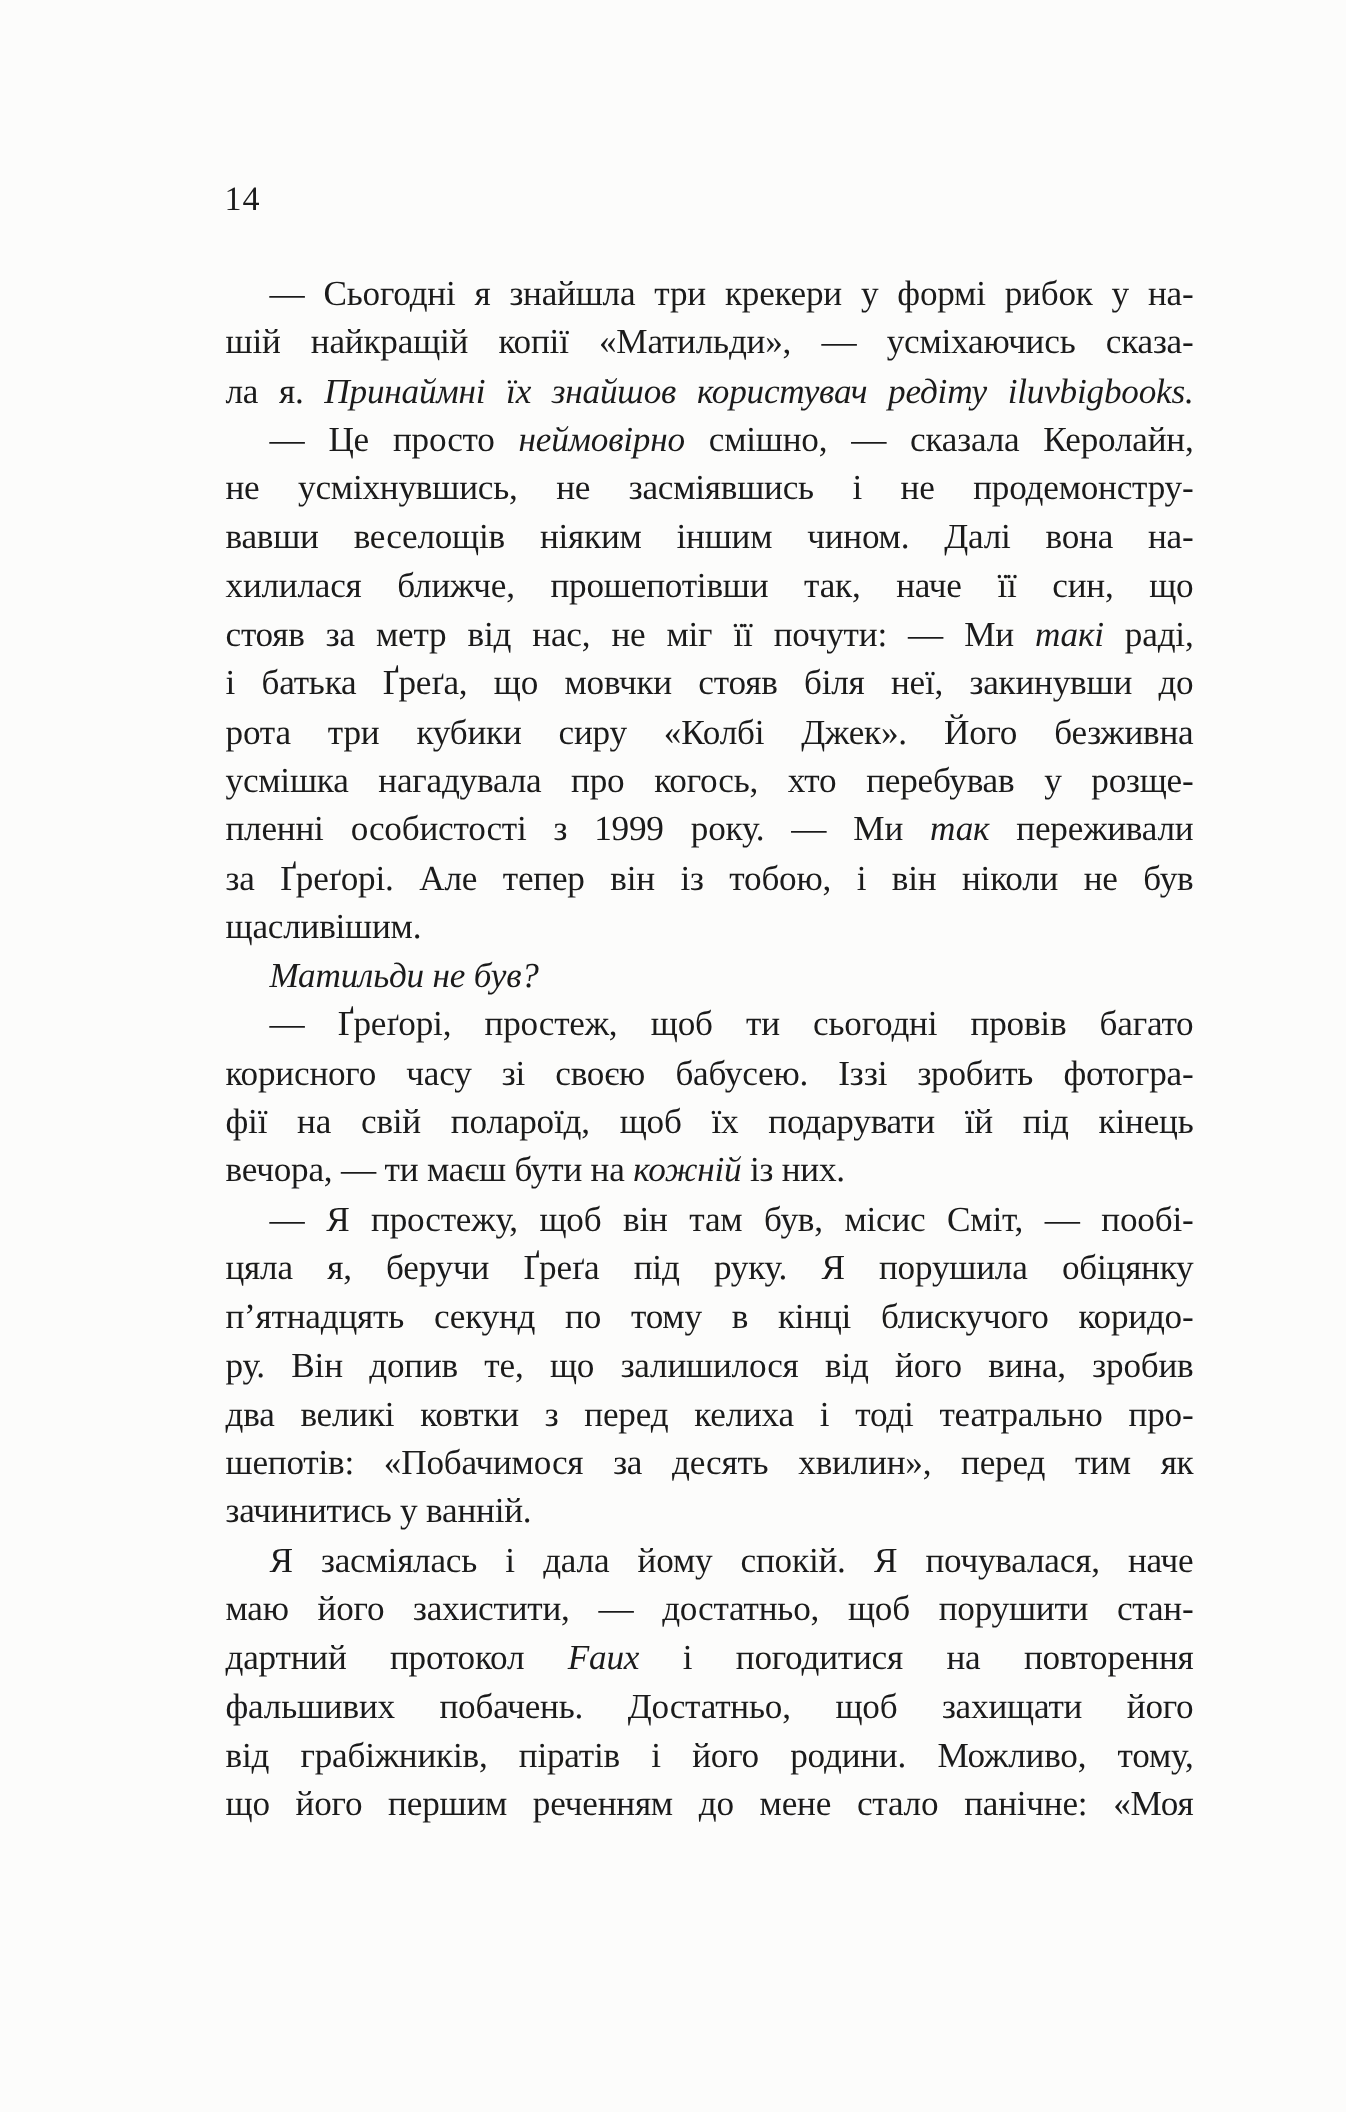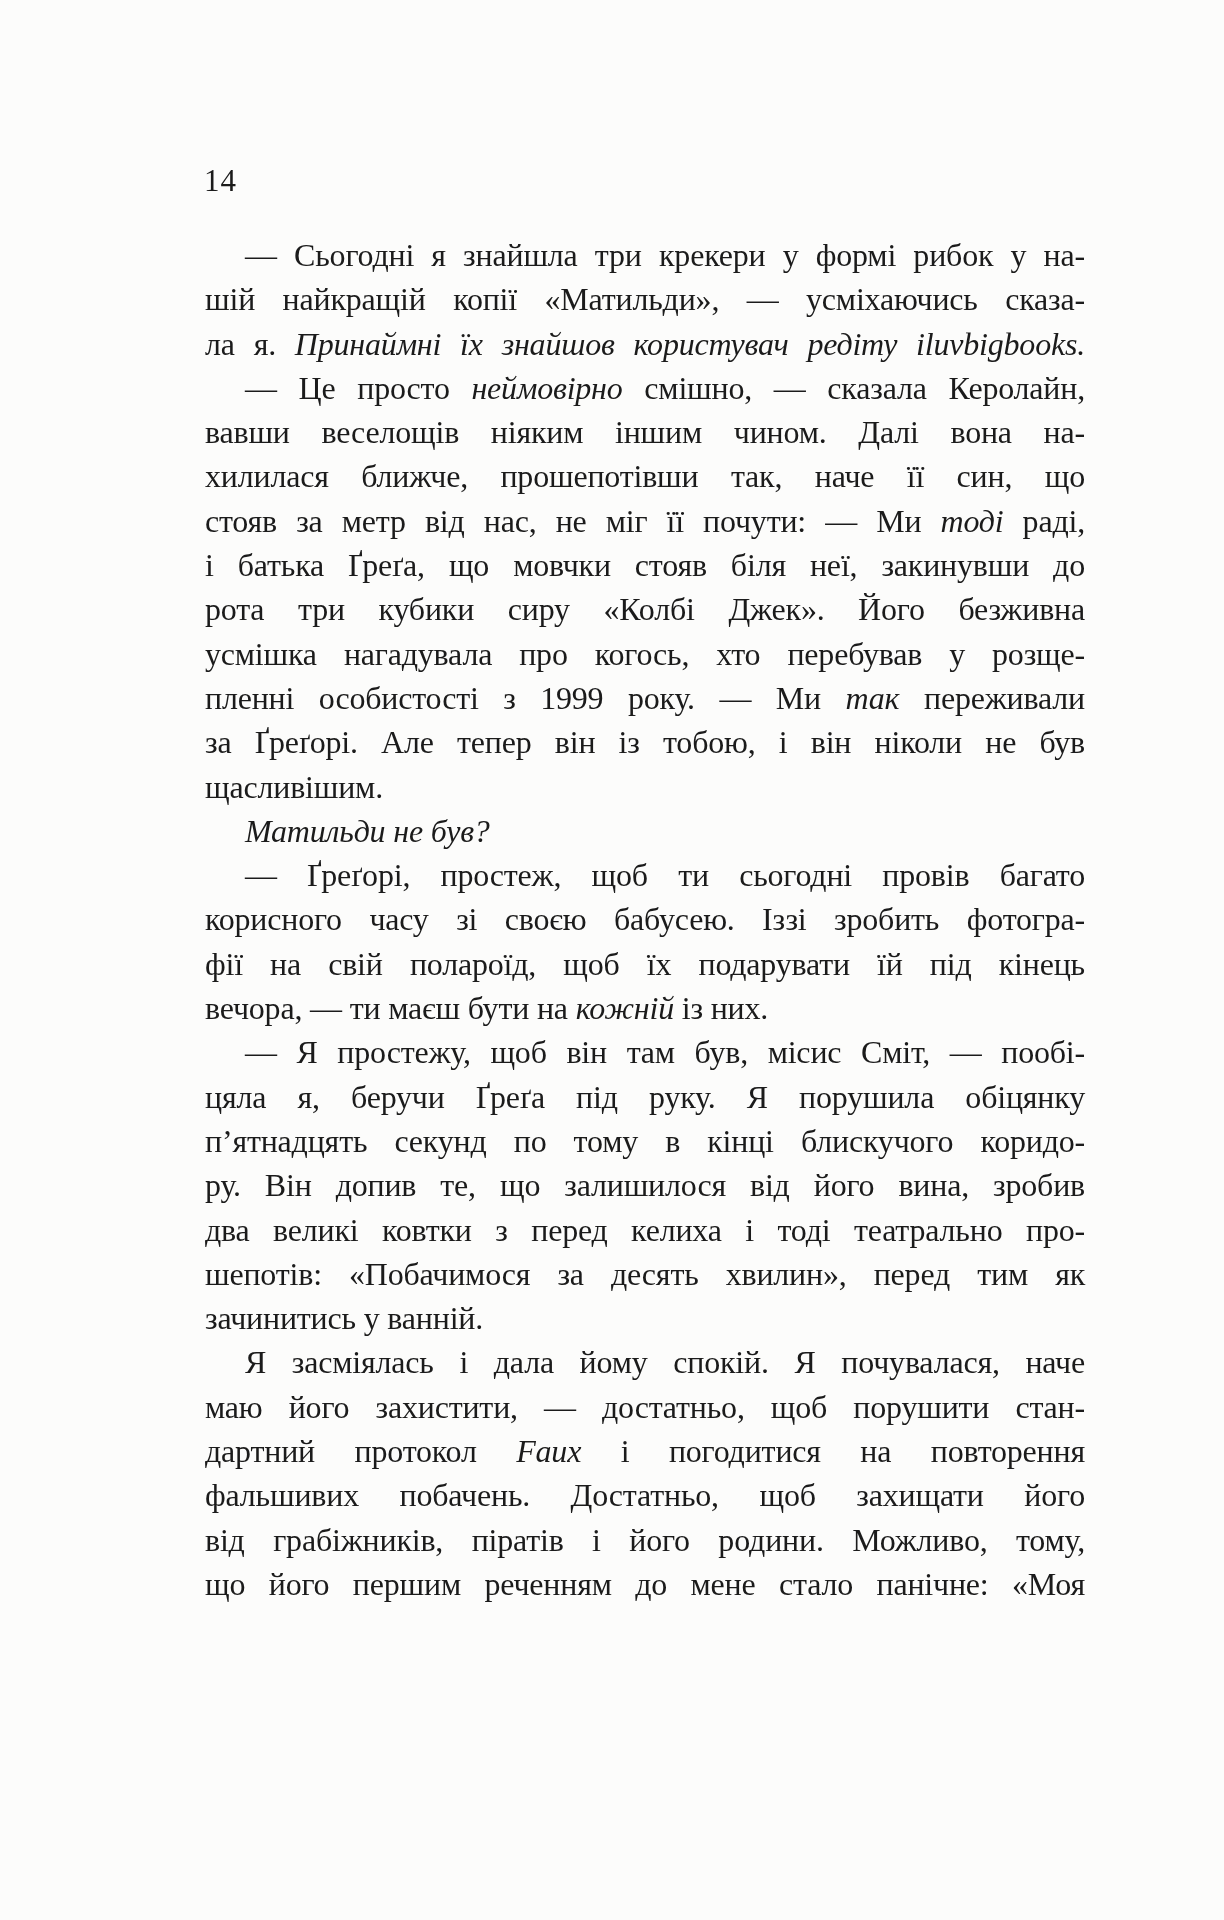--- a/index.html
+++ b/index.html
@@ -20,21 +20,21 @@
     left: 204px;
     top: 164px;
     font-size: 31px;
     line-height: 34px;
     letter-spacing: 1px;
     text-align: center;
   }
   .text-block {
     position: absolute;
     left: 205px;
-    top: 233px;
+    top: 244px;
     width: 880px;
     font-size: 32px;
     line-height: 44.3px;
     letter-spacing: -0.2px;
   }
   .para { display: block; }
   .line {
     text-align: justify;
     text-align-last: justify;
     white-space: normal;
@@ -52,23 +52,24 @@
 <div class="book-page">
   <div class="page-number">14</div>
   <div class="text-block">
       <div class="para">
         <div class="line first"><span>— Сьогодні я знайшла три крекери у формі рибок у на-</span></div>
         <div class="line"><span>шій найкращій копії «Матильди», — усміхаючись сказа-</span></div>
         <div class="line"><span>ла я. </span><span class="it">Принаймні їх знайшов користувач редіту iluvbigbooks.</span></div>
       </div>
       <div class="para">
         <div class="line first"><span>— Це просто </span><span class="it">неймовірно</span><span> смішно, — сказала Керолайн,</span></div>
+        <div class="line"><span>не усміхнувшись, не засміявшись і не продемонстру-</span></div>
         <div class="line"><span>вавши веселощів ніяким іншим чином. Далі вона на-</span></div>
         <div class="line"><span>хилилася ближче, прошепотівши так, наче її син, що</span></div>
-        <div class="line"><span>стояв за метр від нас, не міг її почути: — Ми </span><span class="it">тоді</span><span> раді,</span></div>
+        <div class="line"><span>стояв за метр від нас, не міг її почути: — Ми </span><span class="it">такі</span><span> раді,</span></div>
         <div class="line"><span>і батька Ґреґа, що мовчки стояв біля неї, закинувши до</span></div>
         <div class="line"><span>рота три кубики сиру «Колбі Джек». Його безживна</span></div>
         <div class="line"><span>усмішка нагадувала про когось, хто перебував у розще-</span></div>
         <div class="line"><span>пленні особистості з 1999 року. — Ми </span><span class="it">так</span><span> переживали</span></div>
         <div class="line"><span>за Ґреґорі. Але тепер він із тобою, і він ніколи не був</span></div>
         <div class="line last"><span>щасливішим.</span></div>
       </div>
       <div class="para">
         <div class="line first last"><span class="it">Матильди не був?</span></div>
       </div>

